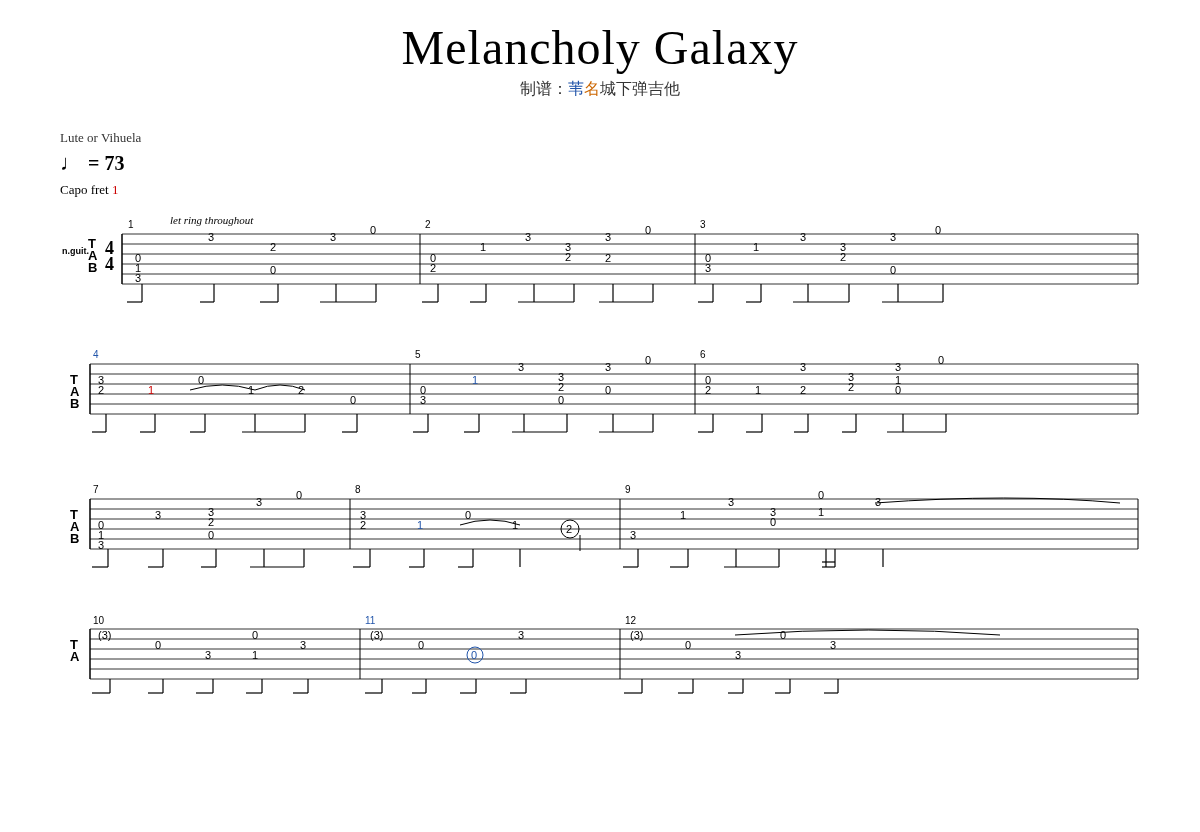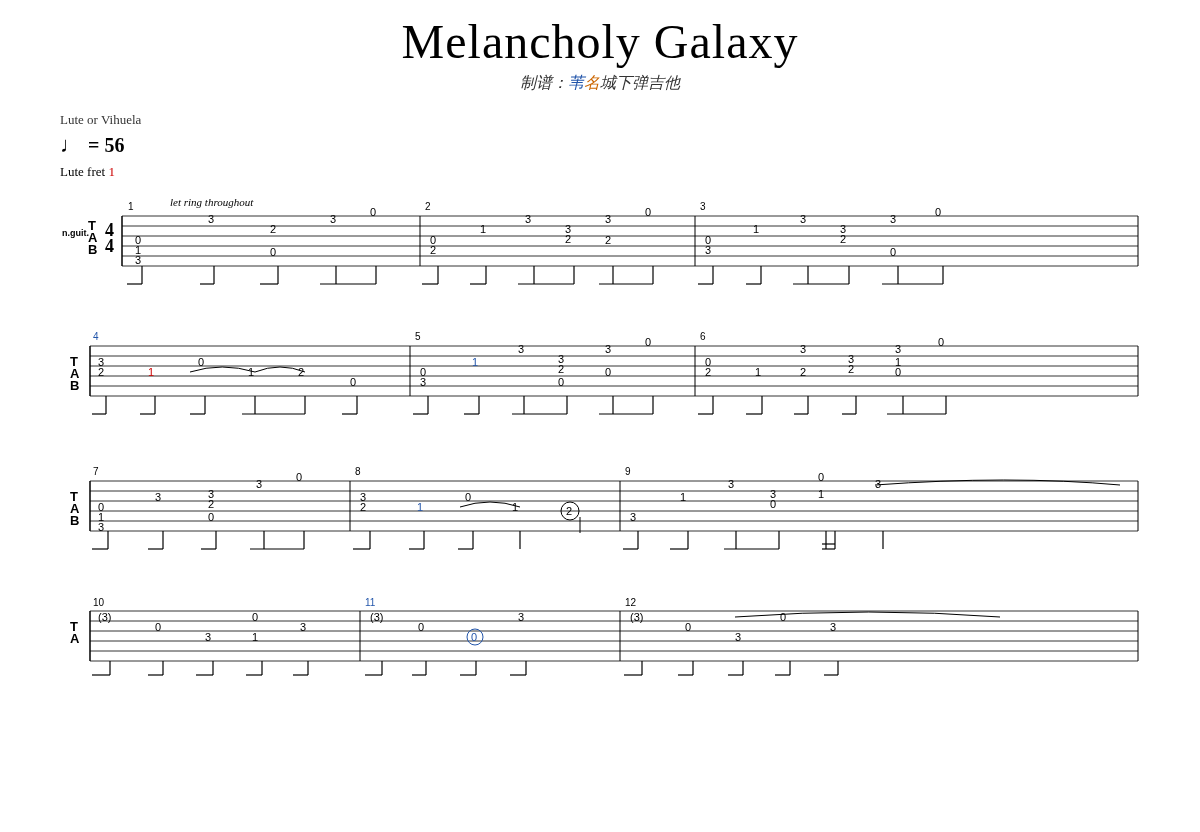--- a/index.html
+++ b/index.html
@@ -7,51 +7,50 @@
       background: #fff;
       font-family: 'Times New Roman', serif;
       width: 1200px;
       min-height: 832px;
       overflow-x: hidden;
       color: #000;
     }
 
     .page {
       width: 1200px;
-      padding: 14px 60px;
+      padding: 20px 60px;
     }
 
     
     .title-section {
       text-align: center;
       margin-bottom: 10px;
     }
     .main-title {
       font-size: 48px;
       font-weight: normal;
       font-family: 'Times New Roman', serif;
       letter-spacing: 1px;
       margin-bottom: 4px;
     }
     .subtitle {
       font-size: 16px;
       color: #333;
-      font-style: italic;
     }
     .subtitle .blue { color: #2255aa; }
     .subtitle .orange { color: #cc6600; }
     .chord-name {
       font-size: 16px;
       font-weight: bold;
       color: #000;
     }
 
     
     .instrument-info {
-      margin-top: 18px;
+      margin-top: 30px;
       margin-bottom: 4px;
       font-size: 13px;
       color: #333;
     }
     .tuning {
       font-size: 13px;
       color: #333;
       margin-bottom: 8px;
     }
 
@@ -96,25 +95,25 @@
     <div class="main-title">Melancholy Galaxy</div>
     <div class="subtitle">
       <span>制谱：</span><span class="blue">苇</span><span class="orange">名</span><span>城下弹吉他</span>
     </div>
   </div>
 
   <div class="instrument-info">Lute or Vihuela</div>
 
   <div class="tempo-line">
     <span class="note-symbol">♩</span>
-    <span>= 56</span>
+    <span>= 73</span>
   </div>
 
   <div class="capo-line">
-    <span>Lute fret</span> <span class="red">1</span>
+    <span>Capo fret</span> <span class="red">1</span>
   </div>
 
   <div class="section">
     <svg class="staff-svg" viewBox="0 0 1080 110" height="110">
 
       <text x="2" y="48" font-size="9" font-weight="bold" font-family="Arial">n.guit.</text>
 
       <text x="28" y="42" font-size="13" font-weight="bold" font-family="Arial">T</text>
       <text x="28" y="54" font-size="13" font-weight="bold" font-family="Arial">A</text>
       <text x="28" y="66" font-size="13" font-weight="bold" font-family="Arial">B</text>

